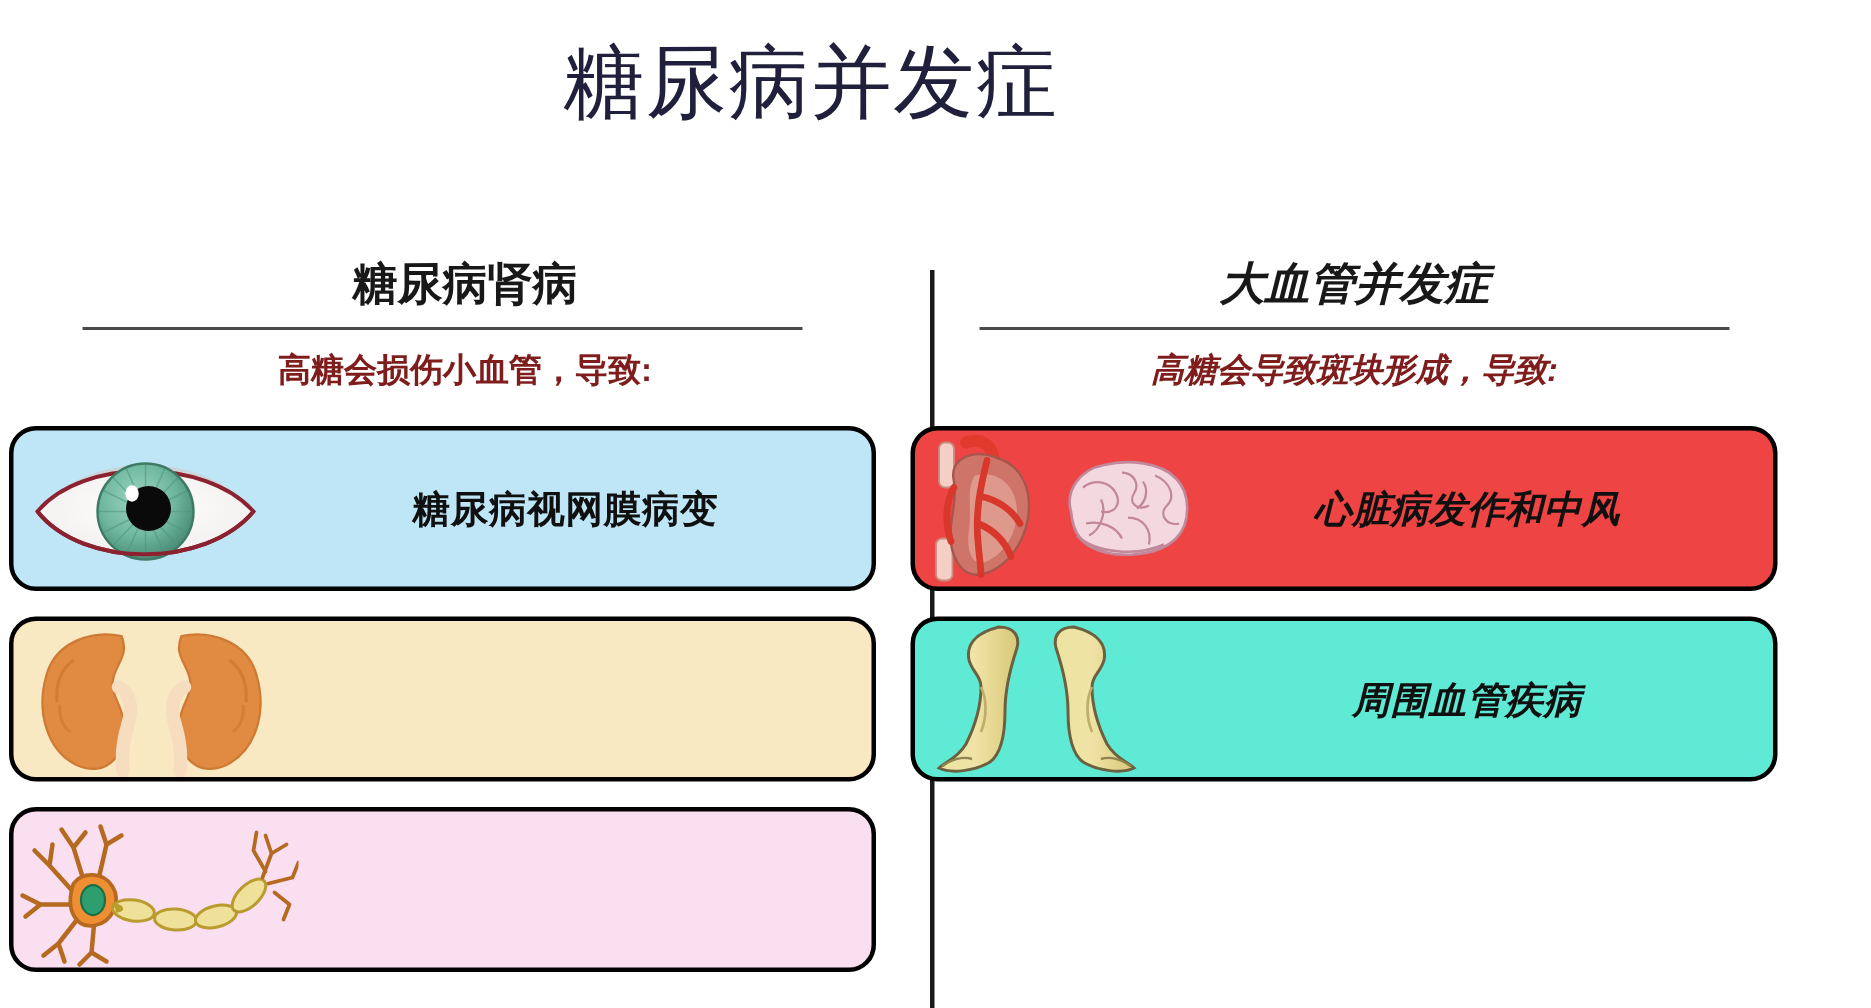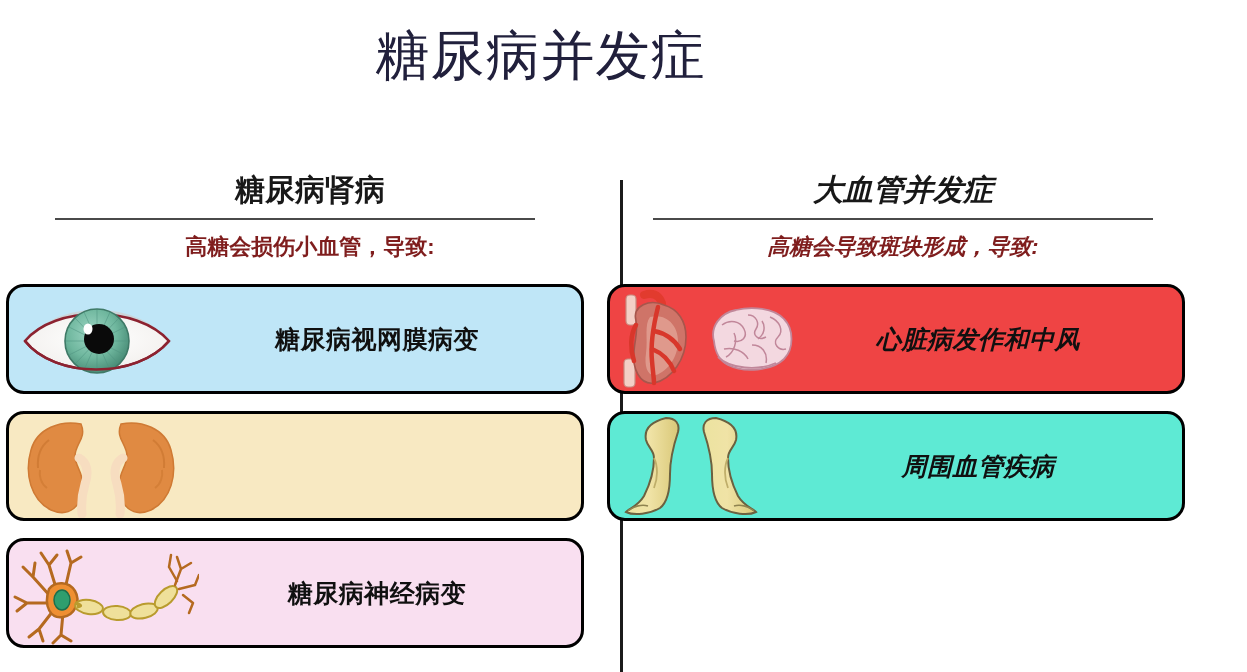--- a/index.html
+++ b/index.html
@@ -228,21 +228,20 @@
             <path d="M66,62 C72,64 74,65 68,66" stroke="#b99b2e" stroke-width="3" fill="none"></path>
 
             <g stroke="#b56a20" stroke-width="2.5" fill="none" stroke-linecap="round">
               <path d="M166,44 L172,28 M172,28 L168,16 M172,28 L182,22"></path>
               <path d="M170,48 L186,44 M186,44 L190,34"></path>
               <path d="M168,40 L160,26 M160,26 L162,14"></path>
               <path d="M174,54 L184,62 M184,62 L180,72"></path>
             </g>
           </svg>
         </div>
-        <div class="card-label">糖尿病神经病变</div>
       </div>
 
     </div>
   </div>
 
   <div class="column right">
     <div class="col-title">大血管并发症</div>
     <div class="col-rule"></div>
     <div class="col-sub">高糖会导致斑块形成，导致:</div>
 

